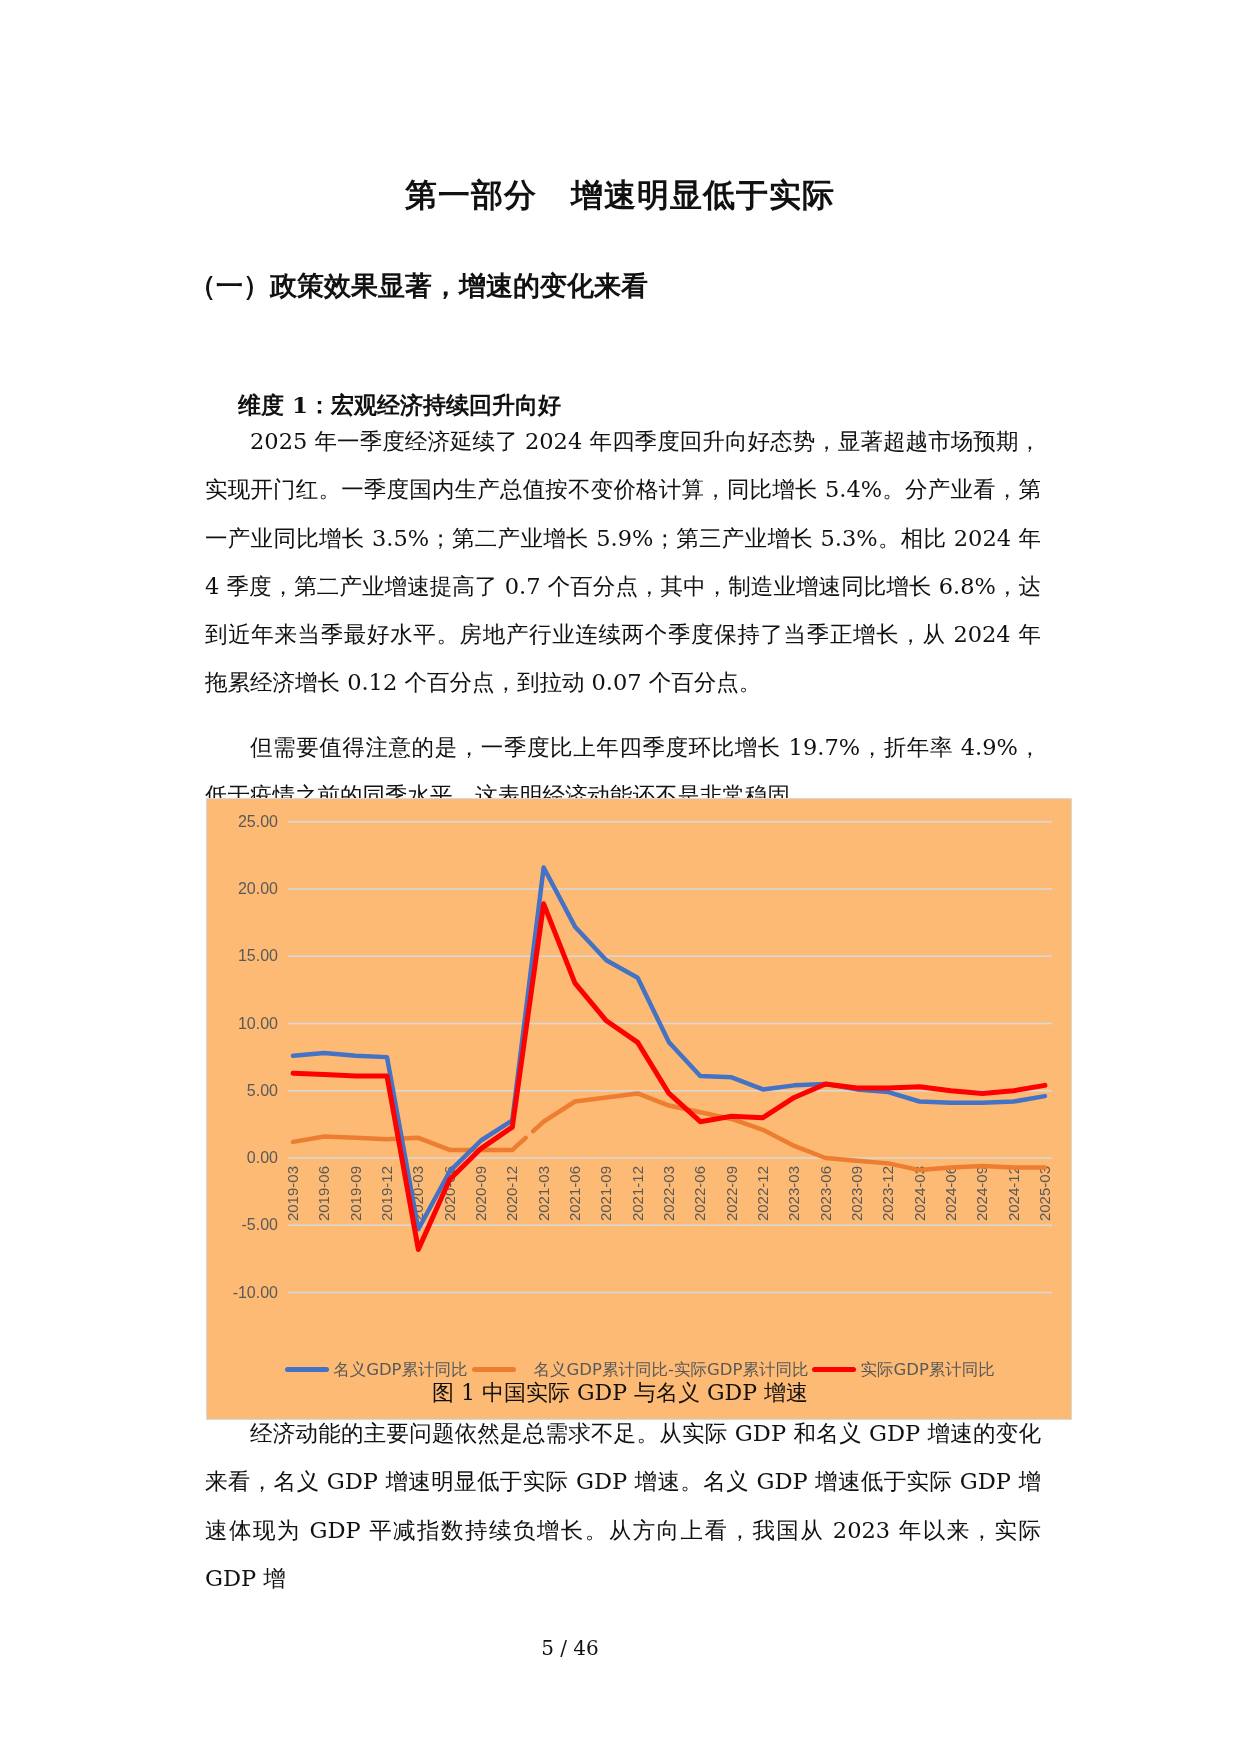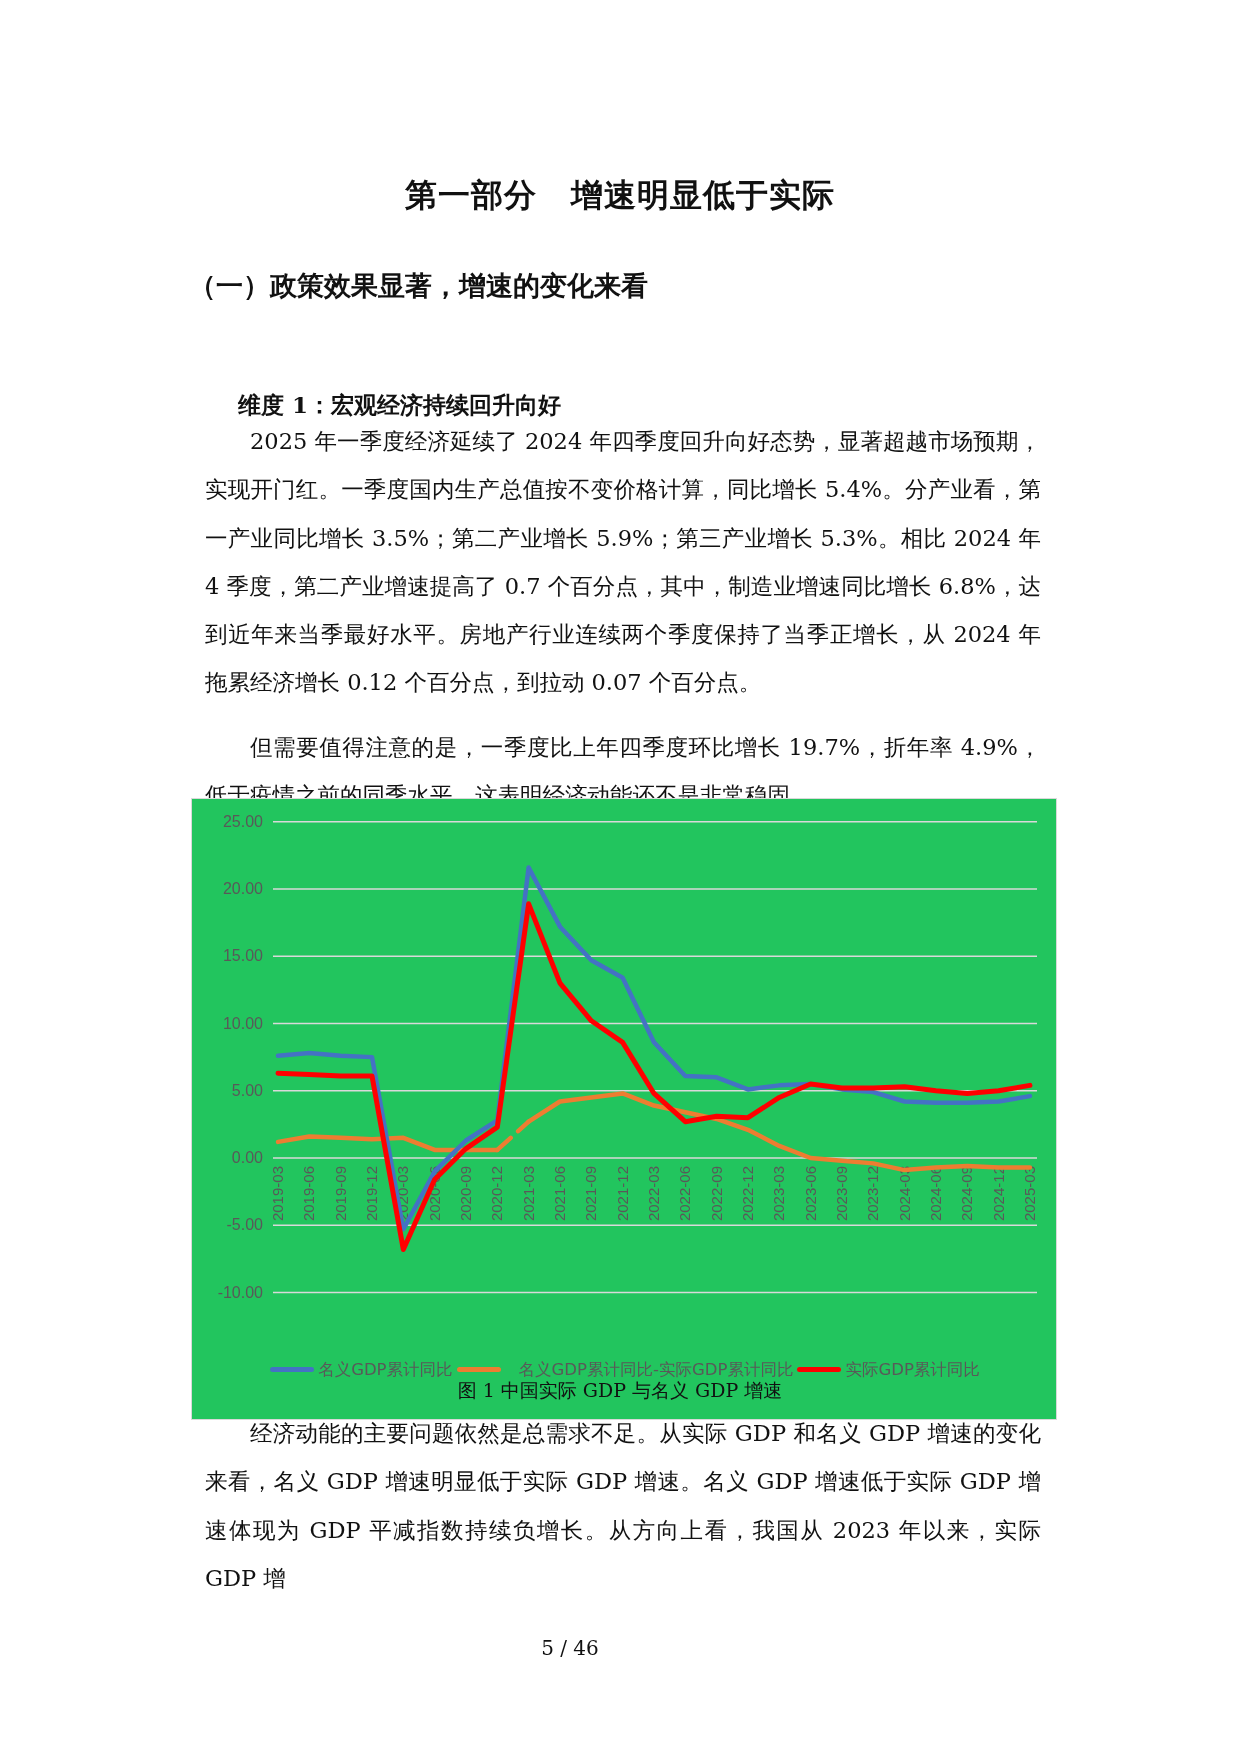--- a/index.html
+++ b/index.html
@@ -8,30 +8,30 @@
   .page-title { position:absolute; left:0; width:1240px; top:174px; text-align:center;
                 font-size:32px; font-weight:bold; letter-spacing:1px; }
   .page-title .gap { display:inline-block; width:34px; }
   .section-heading { position:absolute; left:189px; top:268px; font-size:27px; font-weight:bold; }
   .sub-heading { position:absolute; left:238px; top:358px; font-size:23px; font-weight:bold;margin-top:32px; }
   .body-block { position:absolute; left:189px; width:868px; font-size:22.5px; line-height:48.3px;
                 text-align:justify; }
   .body-block p { margin:16px; text-indent:2em; }
   #para-block-1 { top:401px; }
   #para-block-2 { top:1393px; }
-  .chart-box { position:absolute; left:191px; top:798px; width:866px; height:622px;
-               border:1.5px solid #d9d9d9; box-sizing:border-box; background:#22c55e; }
+  .chart-box { position:absolute; left:206px; top:798px; width:866px; height:622px;
+               border:1.5px solid #d9d9d9; box-sizing:border-box; background:#fdba74; }
   .chart-box svg { position:absolute; left:0; top:0; }
   .ytick { font-family:"Liberation Sans", "DejaVu Sans", sans-serif; font-size:16px; fill:#595959; }
   .xtick { font-family:"Liberation Sans", "DejaVu Sans", sans-serif; font-size:15px; fill:#595959; }
   .legend { position:absolute; left:0; width:866px; top:558px; text-align:center;
             font-family:"DejaVu Sans", "Liberation Sans", sans-serif; font-size:16.5px; color:#595959; white-space:nowrap; }
   .legend-item { display:inline-flex; align-items:center; margin:0 2px; }
   .legend-swatch { display:inline-block; width:44px; height:5px; border-radius:3px; margin-right:4px; }
-  .figure-caption { position:absolute; left:0; width:1240px; top:1378px; text-align:center; font-size:19px; }
+  .figure-caption { position:absolute; left:0; width:1240px; top:1378px; text-align:center; font-size:22px; }
   .page-number { position:absolute; left:0; width:1140px; top:1636px; text-align:center; font-size:20px; }
 </style>
 </head>
 <body>
 
 <div class="page-title"><span>第一部分</span><span class="gap"></span><span>增速明显低于实际</span></div>
 
 <div class="section-heading">（一）政策效果显著，增速的变化来看</div>
 
 <div class="sub-heading">维度 1：宏观经济持续回升向好</div>

